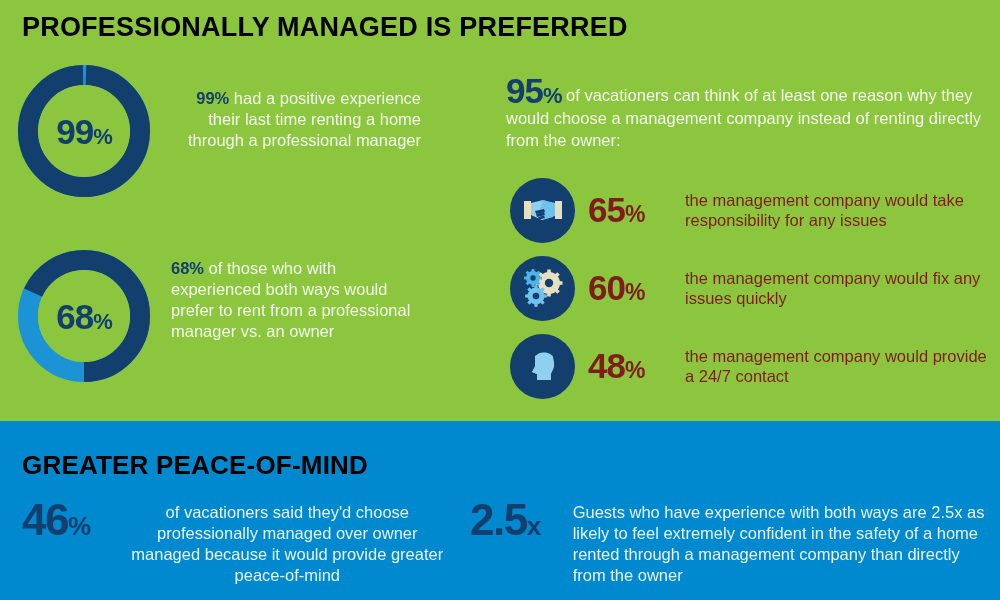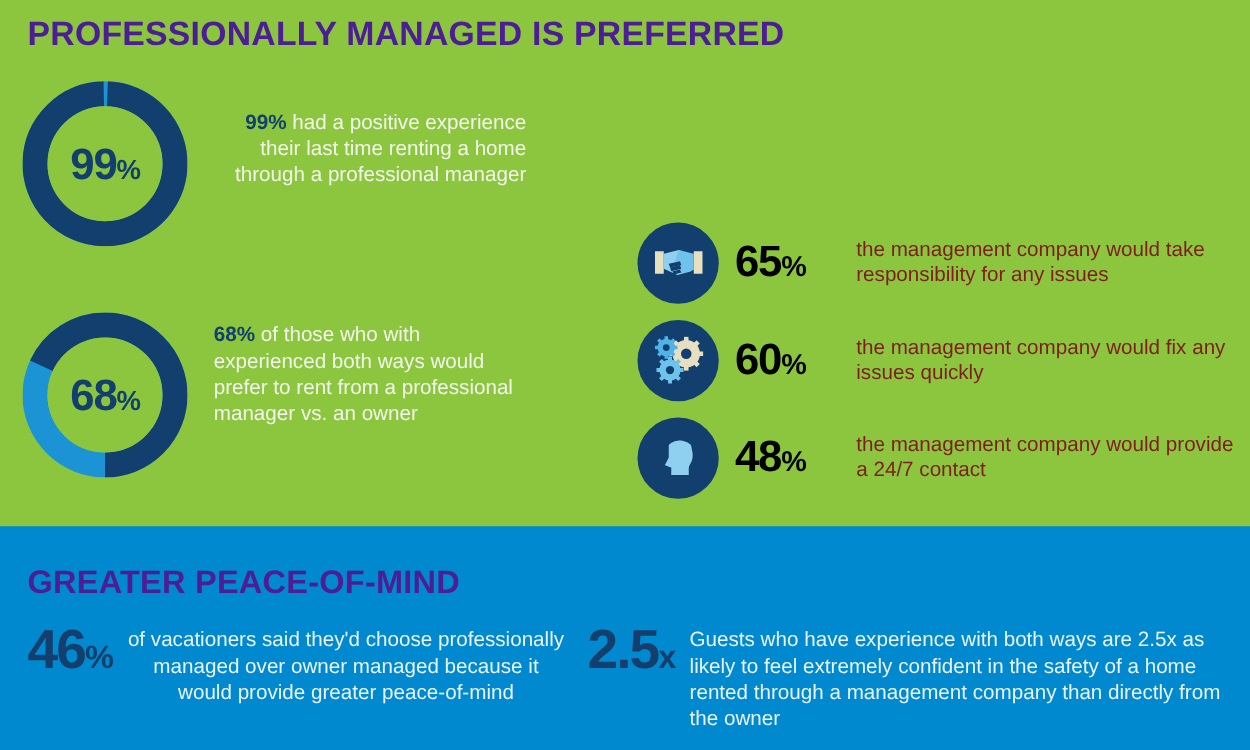--- a/index.html
+++ b/index.html
@@ -32,21 +32,21 @@
     position: absolute;
     left: 0; top: 421px;
     width: 1000px;
     height: 179px;
     background: #0089CE;
   }
 
   
   .heading {
     position: absolute;
-    color: #4c1d95;
+    color: #000000;
     font-weight: bold;
     letter-spacing: 0.2px;
     white-space: nowrap;
   }
   .heading-1 {
     left: 22px; top: 12px;
     font-size: 27px;
   }
   .heading-2 {
     left: 22px; top: 450px;
@@ -136,21 +136,21 @@
     background: #123F6D;
     display: flex;
     align-items: center;
     justify-content: center;
   }
   .icon-pct {
     flex: 0 0 auto;
     width: 110px;
     text-align: left;
     padding-left: 13px;
-    color: #000000;
+    color: #7f1d1d;
     font-weight: bold;
     font-size: 35px;
     letter-spacing: -1px;
     box-sizing: border-box;
   }
   .icon-pct .pct { font-size: 23px; }
   .icon-text {
     flex: 1 1 auto;
     color: #7f1d1d;
     font-size: 16.5px;
@@ -176,20 +176,21 @@
     padding-right: 12px;
     white-space: nowrap;
   }
   .stat-num .suffix { font-size: 26px; }
   .stat-text {
     flex: 1 1 auto;
     color: #E8F3FA;
     font-size: 16.5px;
     line-height: 21px;
     padding-top: 4px;
+    margin-left: 21px;
   }
 </style>
 </head>
 <body>
 
 <div class="page">
 
   <div class="section-green">
 
     <div class="heading heading-1">PROFESSIONALLY MANAGED IS PREFERRED</div>
@@ -215,20 +216,21 @@
 
         <circle cx="66" cy="66" r="56" fill="none" stroke="#123F6D" stroke-width="20" stroke-dasharray="239.3 112.5" transform="rotate(90 66 66) scale(1,-1) translate(0,-132)"></circle>
       </svg>
       <div class="hole">
         <span class="donut-label"><span>68</span><span class="pct">%</span></span>
       </div>
     </div>
 
     <div class="blurb" id="blurb-68"><b>68%</b><span> of those who with experienced both ways would prefer to rent from a professional manager vs. an owner</span></div>
 
+    <div id="lead-95"><span class="bignum"><span>95</span><span class="pct">%</span></span><span> of vacationers can think of at least one reason why they would choose a management company instead of renting directly from the owner:</span></div>
 
     <div class="icon-row" id="icon-row-0">
       <div class="icon-circle">
         <svg width="44" height="44" viewBox="0 0 44 44">
           <rect x="3" y="13" width="7" height="18" fill="#E8DEC0"></rect>
           <rect x="34" y="13" width="7" height="18" fill="#E8DEC0"></rect>
           <path d="M10 15 L22 12 L32 16 L32 29 L21 32 L10 27 Z" fill="#8FD0F0"></path>
           <path d="M22 12 L34 15 L34 28 L23 31 L18 24 Z" fill="#6FC2EC"></path>
           <path d="M14 23 L23 21 L24 24 L15 26 Z" fill="#123F6D"></path>
           <path d="M15 26 L23 24 L24 27 L16 29 Z" fill="#123F6D"></path>

